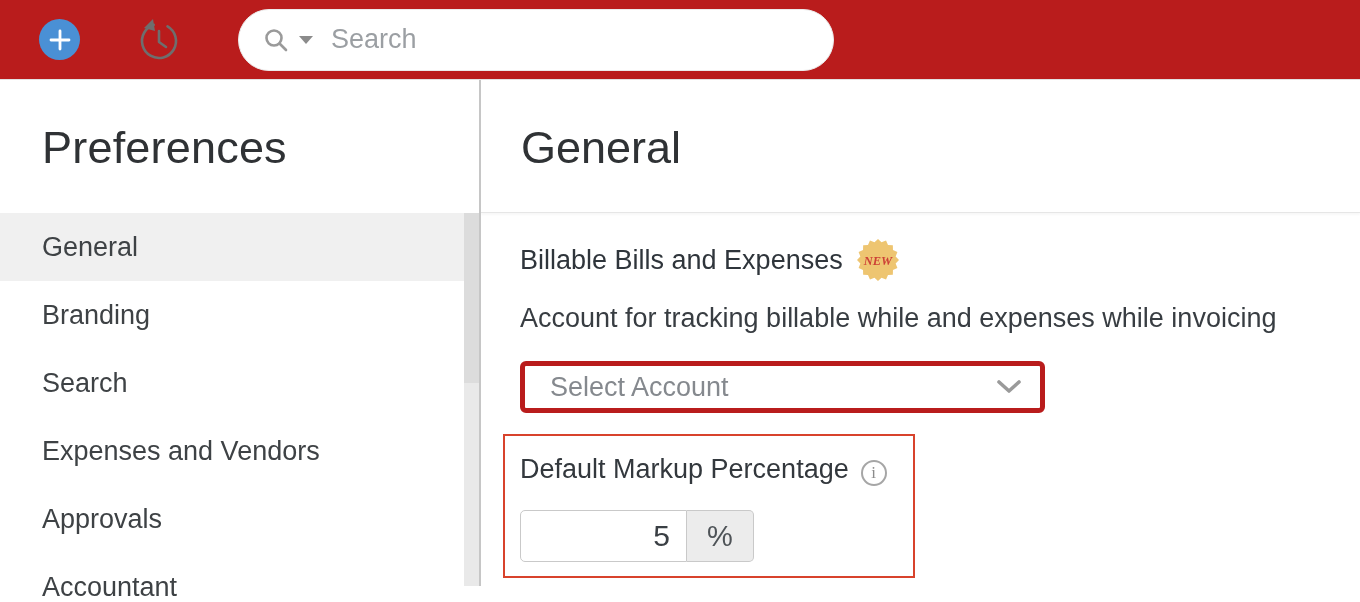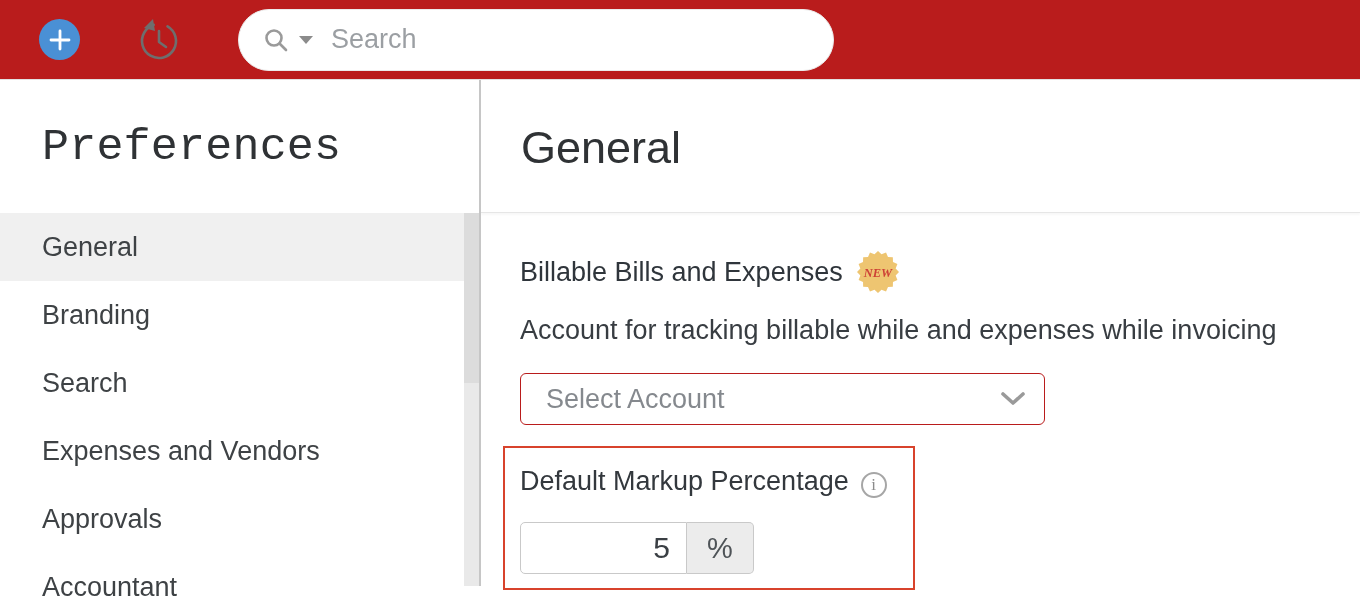--- a/index.html
+++ b/index.html
@@ -24,43 +24,43 @@
                   font-size:27px; color:#3c4043; margin-left:18px;
                   font-family:inherit; }
   .search-input::placeholder { color:#9b9fa3; }
 
   
   .app-body { display:flex; height:506px; }
 
   
   .sidebar { width:481px; flex:none; background:#fff; border-right:2px solid #c6c6c6;
              position:relative; }
-  .sidebar-header { height:133px; padding:42px 0 8px 42px;font-family:Liberation Mono, monospace; }
+  .sidebar-header { height:133px; padding:42px 0 8px 42px; }
   .sidebar-title { font-size:45px; font-weight:300; color:#2f3235; letter-spacing:.2px; }
   .nav-item { height:68px; display:flex; align-items:center; padding-left:42px;
               font-size:27px; color:#3e4245; cursor:pointer; }
   .nav-item.selected { background:#f0f0f0; }
   .side-scroll { position:absolute; top:133px; bottom:0; right:0; width:15px;
                  background:#e9e9e9; }
   .side-scroll .thumb { width:100%; height:170px; background:#dcdcdc; }
 
   
   .main { flex:1; background:#fff; min-width:0; }
   .main-header { height:133px; padding:42px 0 0 40px; border-bottom:1px solid #e6e6e6;
                  box-shadow:0 2px 2px rgba(0,0,0,0.03); }
   .main-title { font-size:45px; font-weight:300; color:#2f3235; }
   .main-body { padding:26px 0 0 39px; }
 
-  .section-heading-row { display:flex; align-items:center;margin-top:12px; }
+  .section-heading-row { display:flex; align-items:center; }
   .section-heading { font-size:27px; font-weight:500; color:#2f353b; line-height:34px; }
   .new-badge { margin-left:14px; position:relative; width:42px; height:42px; flex:none; }
 
   .section-desc { margin-top:20px; font-size:27px; color:#383d42; line-height:34px; }
 
-  .select-box { margin-top:26px; width:525px; height:52px; border:1px solid #b91c1c;
+  .select-box { margin-top:26px; width:525px; height:52px; border:5px solid #b91c1c;
                 border-radius:6px; background:#fff; display:flex; align-items:center;
                 padding:0 18px 0 25px; cursor:pointer; }
   .select-value { flex:1; font-size:27px; color:#85898e; }
 
   .highlight-box { margin-top:21px; margin-left:-17px; width:412px; height:144px;
                    border:2px solid #d8432c; padding:16px 0 0 15px; }
   .field-label-row { display:flex; align-items:flex-end; }
   .field-label { font-size:27px; color:#33383d; line-height:34px; }
   .info-icon { margin-left:12px; width:26px; height:26px; border:2px solid #a6a6a6;
                border-radius:50%; display:flex; align-items:center; justify-content:center;

